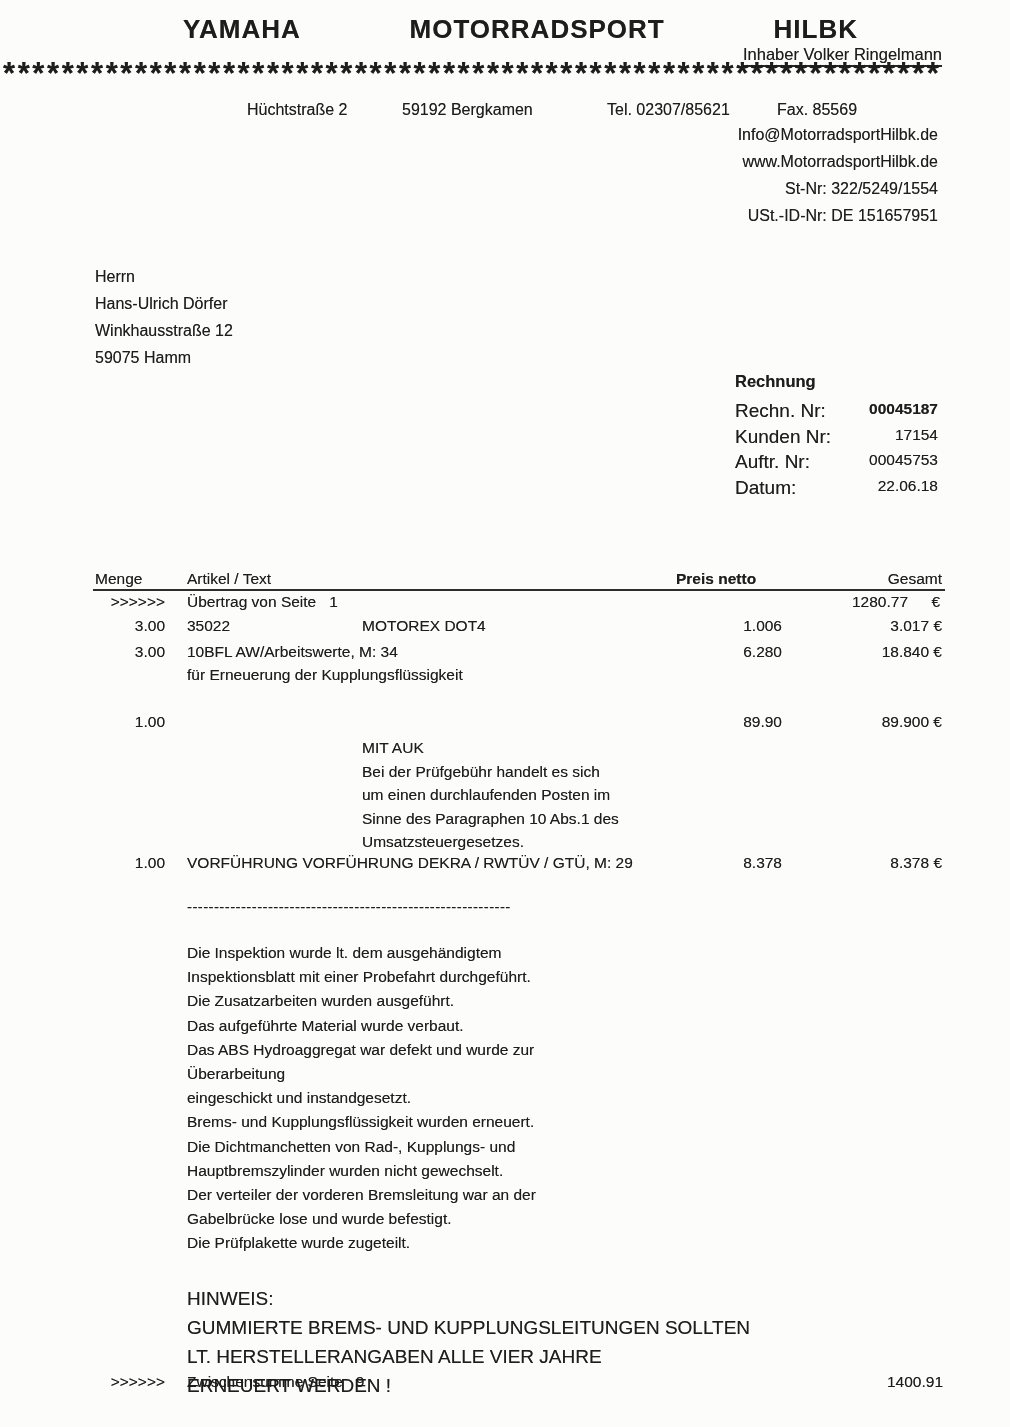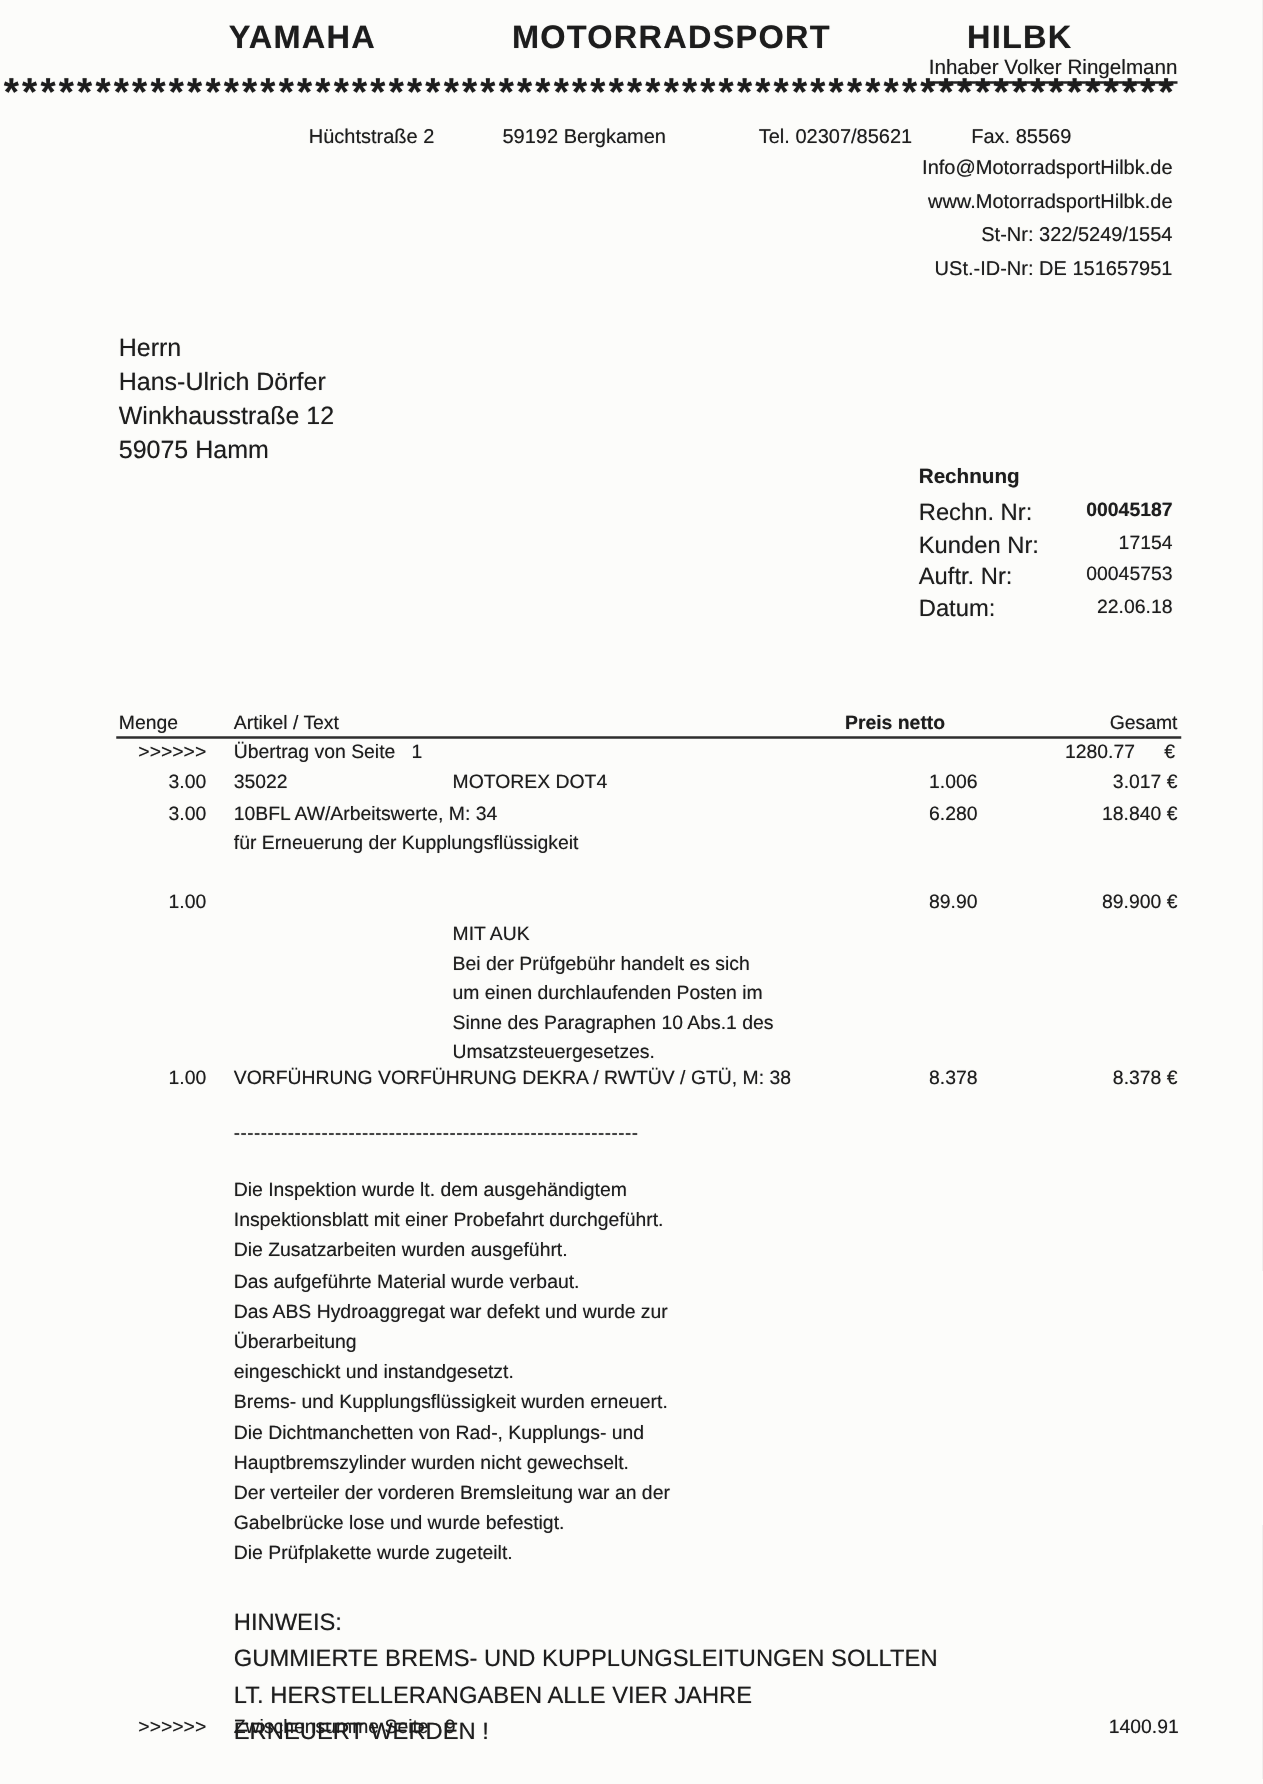--- a/index.html
+++ b/index.html
@@ -13,21 +13,21 @@
   .abs{position:absolute;}
   .preline{white-space:pre-line;}
   
   .title-row{top:14px;left:183px;width:675px;display:flex;justify-content:space-between;
              font-size:26px;font-weight:700;letter-spacing:1px;}
   .owner{top:45px;right:68px;font-size:16.5px;border-bottom:2px solid #262626;padding-bottom:1px;}
   .stars{top:56px;left:0;width:1010px;font-size:31px;font-weight:700;letter-spacing:2.6px;
          white-space:nowrap;overflow:hidden;padding-left:3px;}
   .addr{top:101px;font-size:16px;margin-left:42px;}
   .contact{font-size:16px;right:72px;text-align:right;}
-  .recip{left:95px;font-size:20px;}
+  .recip{left:95px;font-size:16px;}
   
   .inv-label{left:735px;font-size:19px;}
   .inv-value{right:72px;text-align:right;font-size:15.5px;}
   .bold{font-weight:700;}
   
   .hline{left:93px;width:852px;height:2px;background:#2e2e2e;}
   .c-menge{position:absolute;left:93px;width:72px;text-align:right;}
   .c-code{position:absolute;left:187px;white-space:pre;}
   .c-desc{position:absolute;left:362px;white-space:pre;}
   .c-preis{position:absolute;right:228px;text-align:right;}
@@ -117,21 +117,21 @@
     <span class="c-gesamt">89.900 €</span>
   </div>
   <div class="abs desc-block preline" style="top:736px;">MIT AUK
 Bei der Prüfgebühr handelt es sich
 um einen durchlaufenden Posten im
 Sinne des Paragraphen 10 Abs.1 des
 Umsatzsteuergesetzes.</div>
 
   <div class="row" style="top:854px;">
     <span class="c-menge">1.00</span>
-    <span class="c-code">VORFÜHRUNG VORFÜHRUNG DEKRA / RWTÜV / GTÜ, M: 38</span>
+    <span class="c-code">VORFÜHRUNG VORFÜHRUNG DEKRA / RWTÜV / GTÜ, M: 29</span>
     <span class="c-preis">8.378</span>
     <span class="c-gesamt">8.378 €</span>
   </div>
 
   <div class="abs dashes" style="top:898px;">------------------------------------------------------------</div>
 
   <div class="abs notes preline" style="top:941px;">Die Inspektion wurde lt. dem ausgehändigtem
 Inspektionsblatt mit einer Probefahrt durchgeführt.
 Die Zusatzarbeiten wurden ausgeführt.
 Das aufgeführte Material wurde verbaut.

